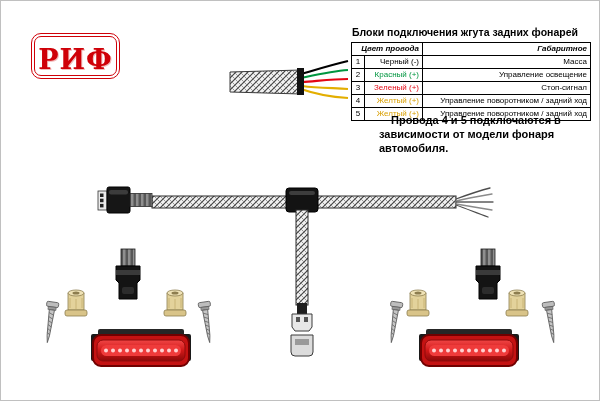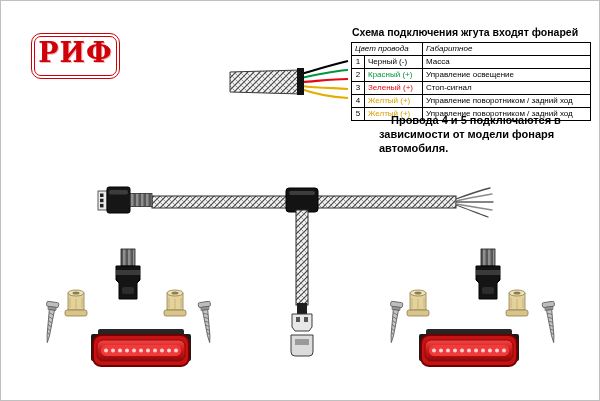--- a/index.html
+++ b/index.html
@@ -6,41 +6,41 @@
   html,body { background:#ffffff; }
   body { font-family:"Liberation Sans", sans-serif; }
   .page {
     position:relative; width:600px; height:401px;
     background:#ffffff; border:1px solid #c0c0c0; overflow:hidden;
   }
   .art { position:absolute; left:0; top:0; }
   .logo {
     position:absolute; left:30px; top:32px; width:89px; height:46px;
     border:4px double #cf0008; border-radius:10px;
-    display:flex; align-items:flex-start; justify-content:center;
+    display:flex; align-items:flex-end; justify-content:center;
     background:#fff;
   }
   .logo span {
     font-family:"DejaVu Serif", serif; font-weight:bold; font-size:27px;
     color:#cf0008; letter-spacing:1px; text-shadow:1px 1px 0 #f3b9b9;
   }
   .title {
     position:absolute; left:351px; top:25px; width:242px;
     font-size:10.5px; font-weight:bold; color:#000;
   }
   .wire-table {
     position:absolute; left:350px; top:41px;
     border-collapse:collapse; font-size:8px; color:#000;
     table-layout:fixed;
   }
   .wire-table th, .wire-table td {
     border:1px solid #000; padding:1px 3px; line-height:1.25;
-    white-space:nowrap; overflow:hidden;
-  }
-  .wire-table th { font-style:italic; font-weight:normal; text-align:left; }
+    white-space:nowrap; overflow:hidden;text-align:right;
+  }
+  .wire-table th { font-style:italic; font-weight:bold; text-align:right; }
   .wire-table td.num { width:13px; text-align:center; padding:1px 1px; }
   .wire-table td.clr { width:58px; }
   .wire-table td.pur { width:168px; }
   .notes {
     position:absolute; left:350px; top:113px; width:243px;
     font-size:11px; font-weight:bold; line-height:1.25; color:#000;margin-left:28px;
   }
   .notes p { text-indent:12px; }
 </style>
 </head>
@@ -172,21 +172,21 @@
     <use href="#grommet" transform="translate(516,289)"></use>
 
     <use href="#lamp" transform="translate(92,331)"></use>
     <use href="#lamp" transform="translate(420,331)"></use>
   </svg>
 
   <div class="logo">
     <span>РИФ</span>
   </div>
 
-  <div class="title">Схема подключения жгута входят фонарей</div>
+  <div class="title">Блоки подключения жгута задних фонарей</div>
 
   <table class="wire-table">
     <tbody>
         <tr>
       <th colspan="2">Цвет провода</th>
       <th>Габаритное</th>
     </tr>
     <tr>
       <td class="num">1</td>
       <td class="clr" style="color: rgb(0, 0, 0);">Черный (-)</td>

